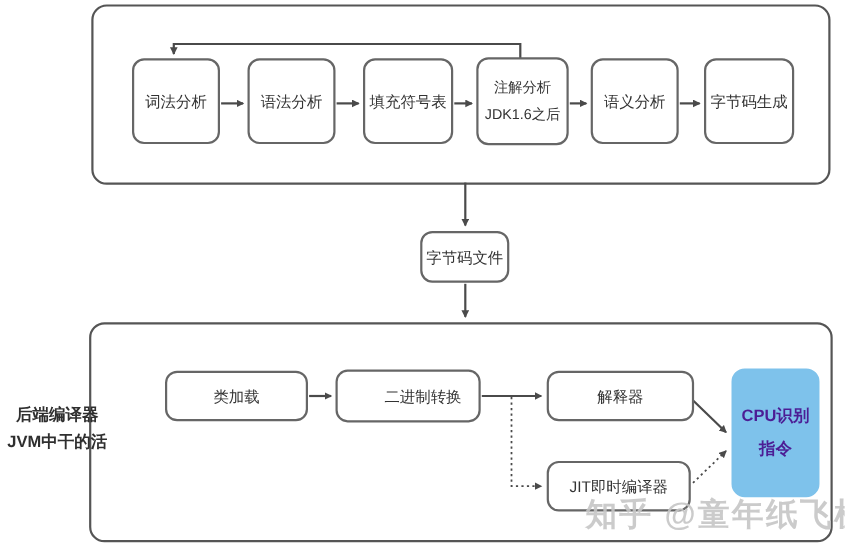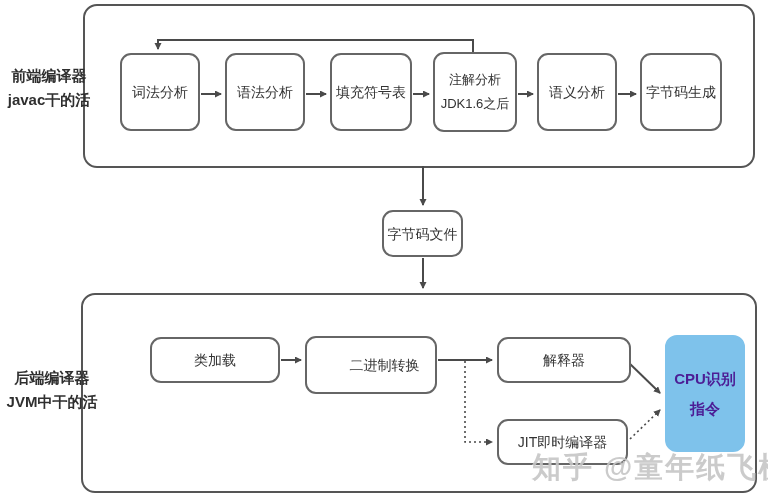--- a/index.html
+++ b/index.html
@@ -37,35 +37,33 @@
   #frontend-label{left:0px;top:64px;width:98px;}
   #backend-label{left:0px;top:366px;width:104px;}
   #node-lexical{left:120px;top:53px;width:80px;height:78px;}
   #node-syntax{left:225px;top:53px;width:80px;height:78px;}
   #node-symbol{left:330px;top:53px;width:82px;height:78px;}
   #node-annotation{left:433px;top:52px;width:84px;height:80px;text-align:center;}
   #node-semantic{left:537px;top:53px;width:80px;height:78px;}
   #node-bytecode-gen{left:640px;top:53px;width:82px;height:78px;}
   #node-bytecode-file{left:382px;top:210px;width:81px;height:47px;}
   #node-classload{left:150px;top:337px;width:130px;height:46px;}
-  #node-binary{left:305px;top:336px;width:132px;height:58px;padding-left:27px;}
+  #node-binary{left:305px;top:336px;width:132px;height:48px;padding-left:27px;}
   #node-interpreter{left:497px;top:337px;width:134px;height:46px;}
   #node-jit{left:497px;top:419px;width:131px;height:46px;}
   #node-cpu{left:665px;top:335px;width:80px;height:117px;}
 </style>
 </head>
 <body>
 
 <div id="canvas">
 
   <div id="frontend-container" class="container-box"></div>
   <div id="backend-container" class="container-box"></div>
 
-  <div id="frontend-label" class="side-label">前端编译器
-javac干的活</div>
   <div id="backend-label" class="side-label">后端编译器
 JVM中干的活</div>
 
   <svg id="arrow-layer" width="768" height="500" viewBox="0 0 768 500">
     <defs>
       <marker id="arr" markerWidth="8" markerHeight="8" refX="6" refY="3.5" orient="auto" markerUnits="userSpaceOnUse">
         <path d="M0,0 L7,3.5 L0,7 Z" fill="#4a4a4a"></path>
       </marker>
     </defs>
 

